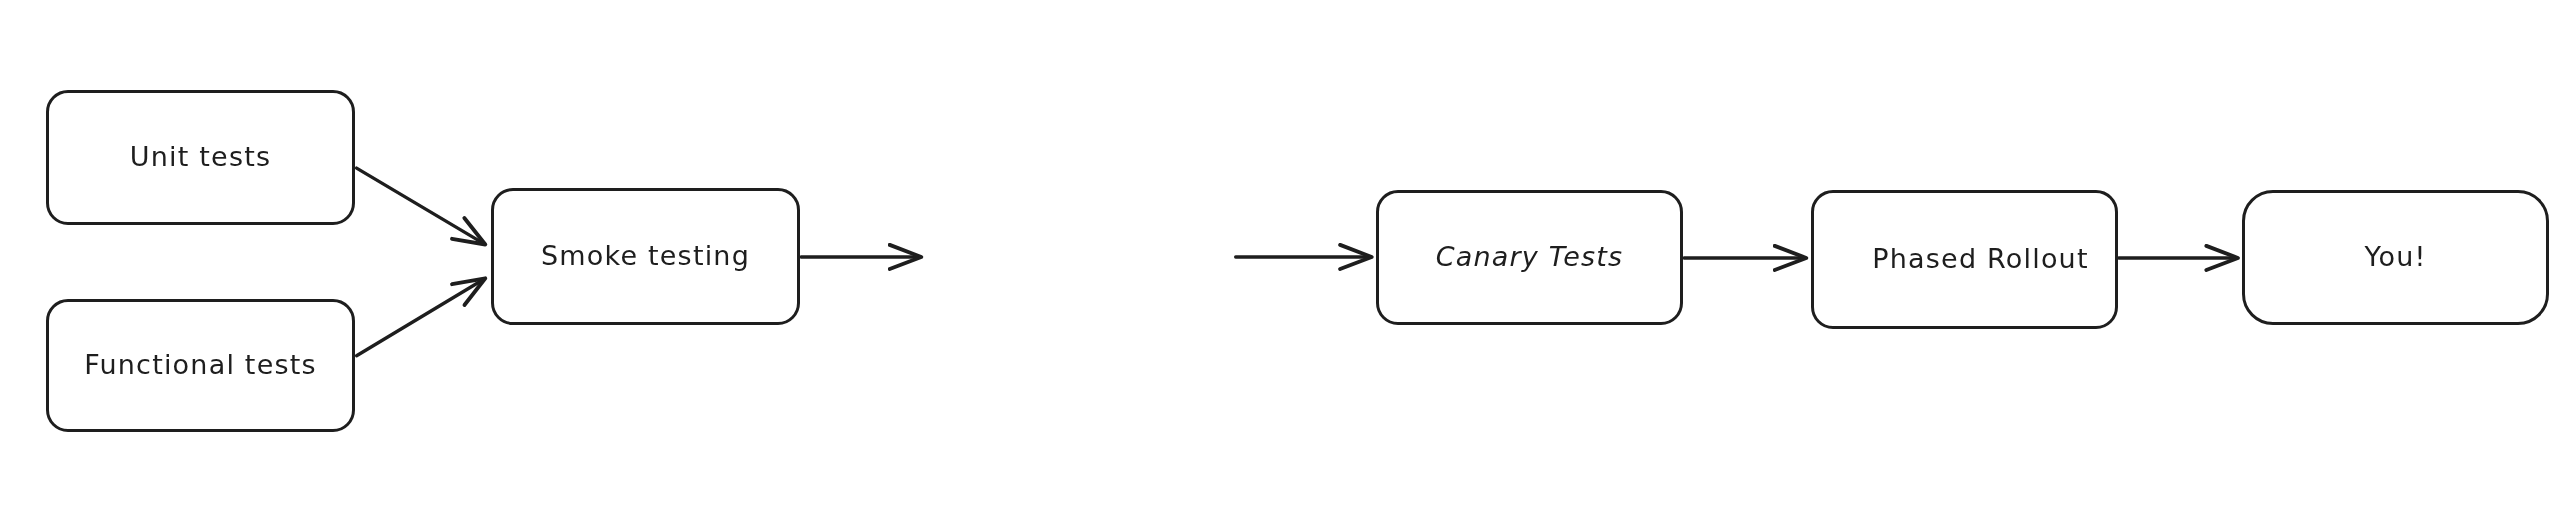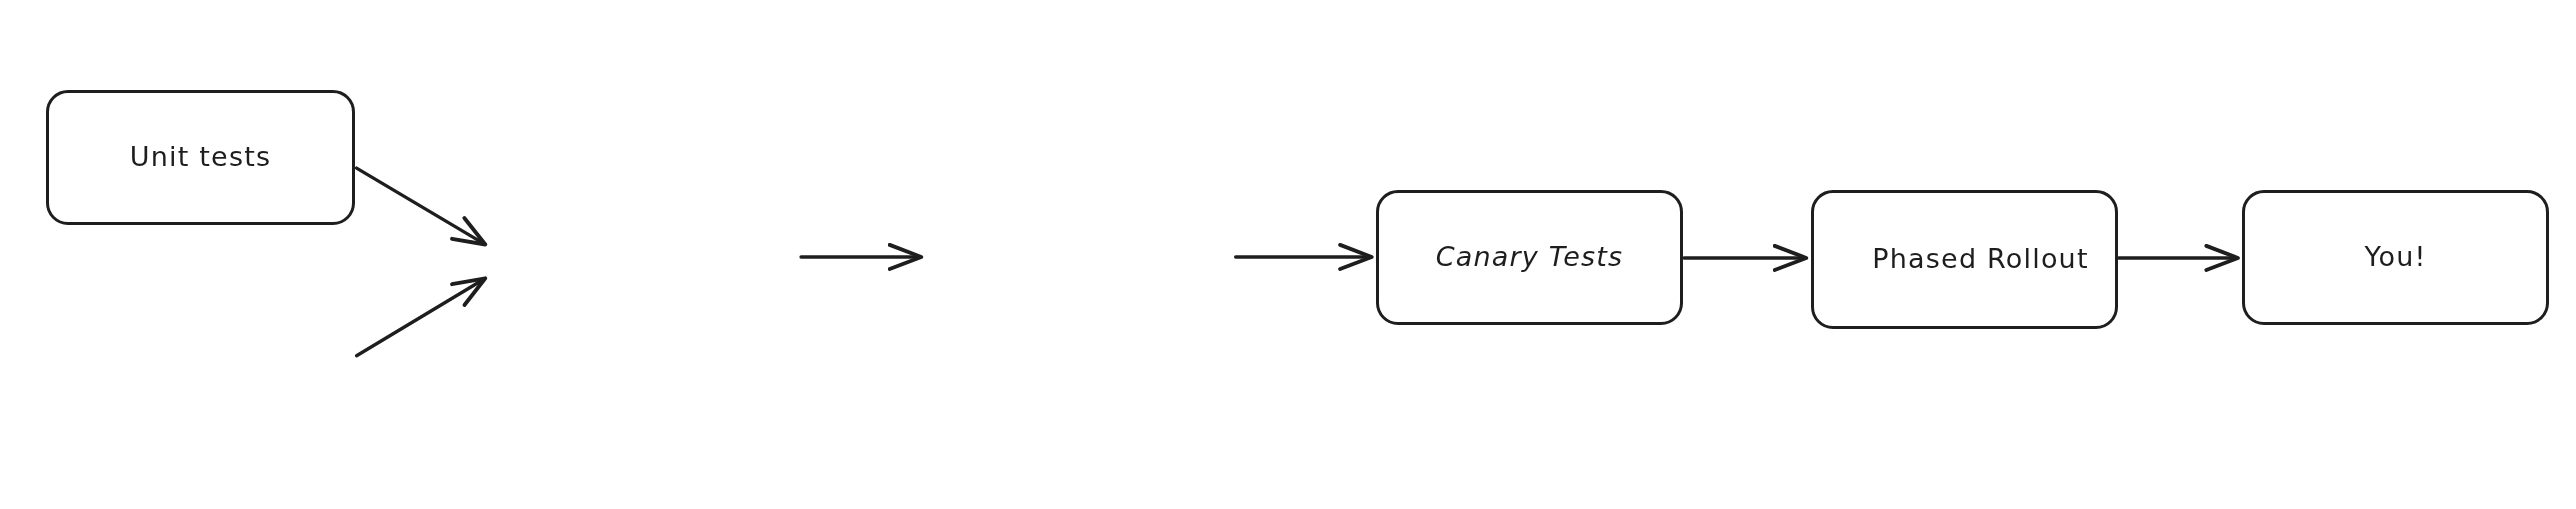--- a/index.html
+++ b/index.html
@@ -45,21 +45,21 @@
     white-space: pre-line;
     padding: 0 10px;
   }
   
   #node-unit-tests      { left: 46px;   top: 90px;  width: 309px; height: 135px; }
   #node-functional-tests{ left: 46px;   top: 299px; width: 309px; height: 133px; }
   #node-smoke-testing   { left: 491px;  top: 188px; width: 309px; height: 137px; }
   #node-dbt-cloud-service-tests { left: 926px; top: 188px; width: 308px; height: 137px; }
   #node-canary-tests    { left: 1376px; top: 190px; width: 307px; height: 135px; font-style: italic; }
   #node-phased-rollout  { left: 1811px; top: 190px; width: 307px; height: 139px; padding-left: 32px; }
-  #node-you             { left: 2242px; top: 190px; width: 307px; height: 135px; }
+  #node-you             { left: 2242px; top: 190px; width: 307px; height: 135px; border-radius: 31px; }
 </style>
 </head>
 <body>
 
 <div id="canvas">
 
   <svg id="edges" viewBox="0 0 2608 516" width="2576" height="510" xmlns="http://www.w3.org/2000/svg">
     <defs>
       <marker id="arrowhead" markerWidth="11" markerHeight="11" refX="9.2" refY="4.2" orient="auto" markerUnits="strokeWidth">
         <path d="M0.6,0.6 L10,4.2 L0.6,7.8" fill="none" stroke="#1e1e1e" stroke-width="1.15" stroke-linecap="round" stroke-linejoin="round"></path>
@@ -73,21 +73,27 @@
       <line x1="1251" y1="260" x2="1386" y2="260" marker-end="url(#arrowhead)"></line>
       <line x1="1705" y1="261" x2="1826" y2="261" marker-end="url(#arrowhead)"></line>
       <line x1="2145" y1="261" x2="2263" y2="261" marker-end="url(#arrowhead)"></line>
     </g>
   </svg>
 
   <div class="node" id="node-unit-tests">
     <span class="node-label">Unit tests</span>
   </div>
 
+  <div class="node" id="node-functional-tests">
+    <span class="node-label">Functional tests</span>
+  </div>
 
+  <div class="node" id="node-smoke-testing">
+    <span class="node-label">Smoke testing</span>
+  </div>
 
 
   <div class="node" id="node-canary-tests">
     <span class="node-label">Canary Tests</span>
   </div>
 
   <div class="node" id="node-phased-rollout">
     <span class="node-label">Phased Rollout</span>
   </div>
 

